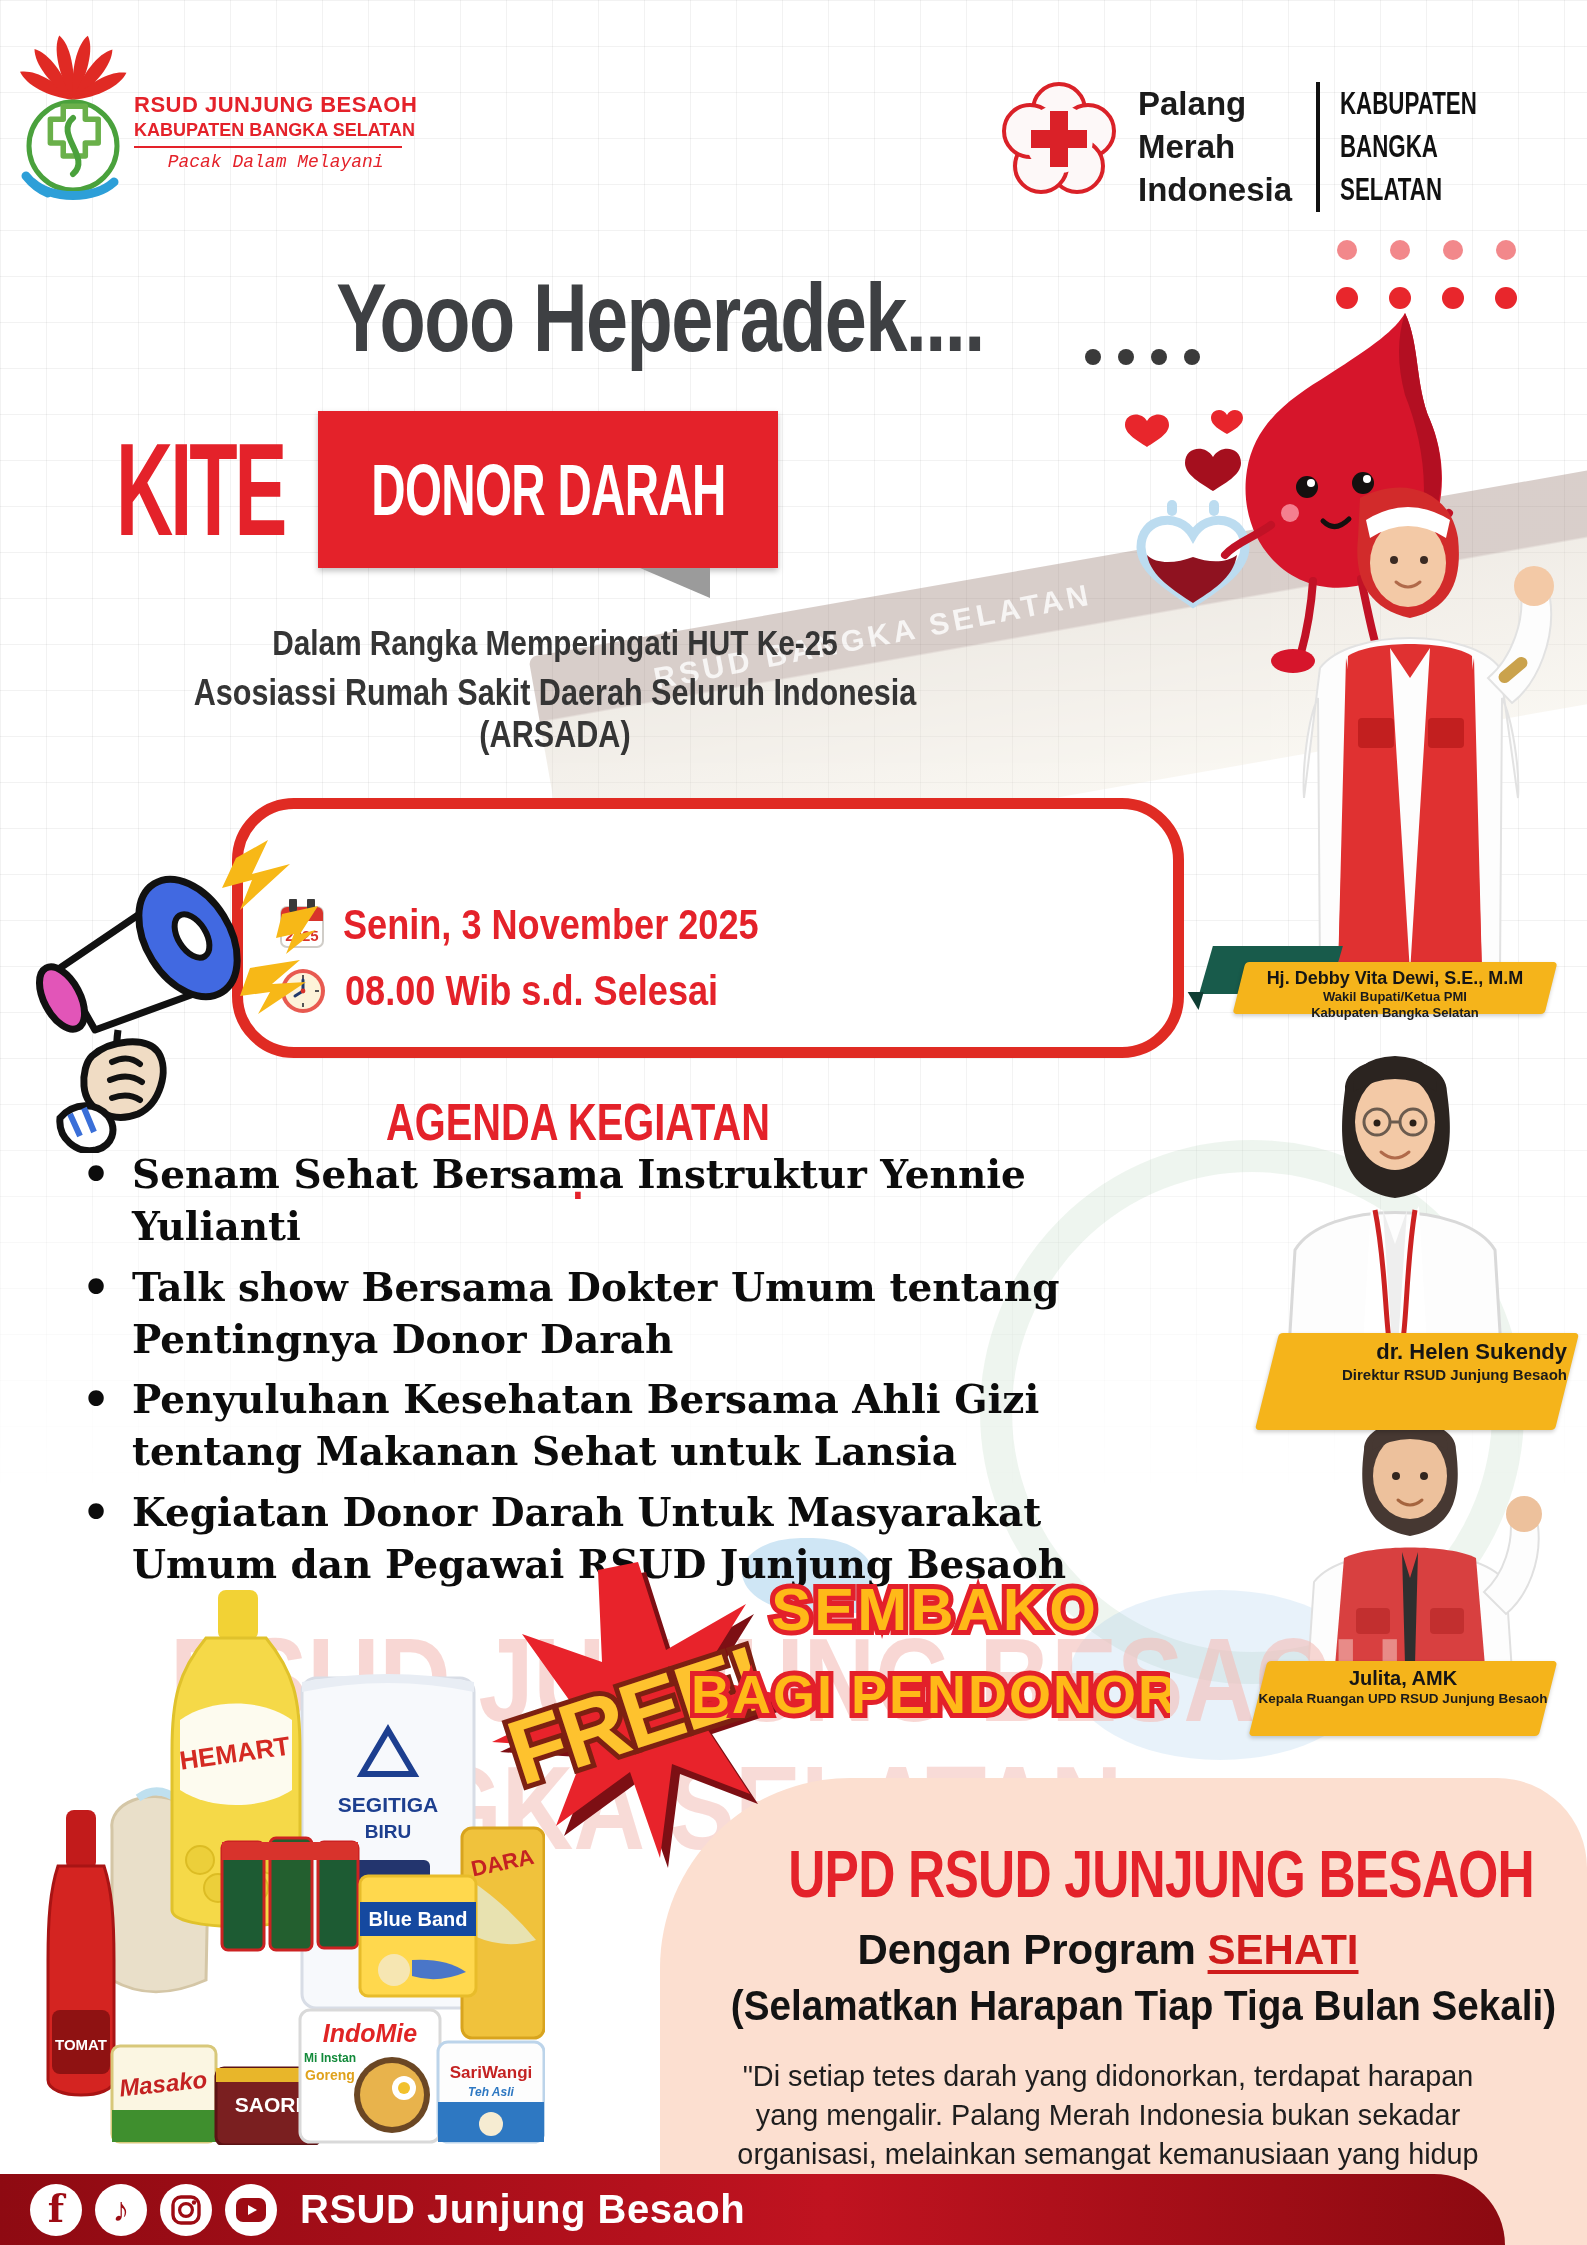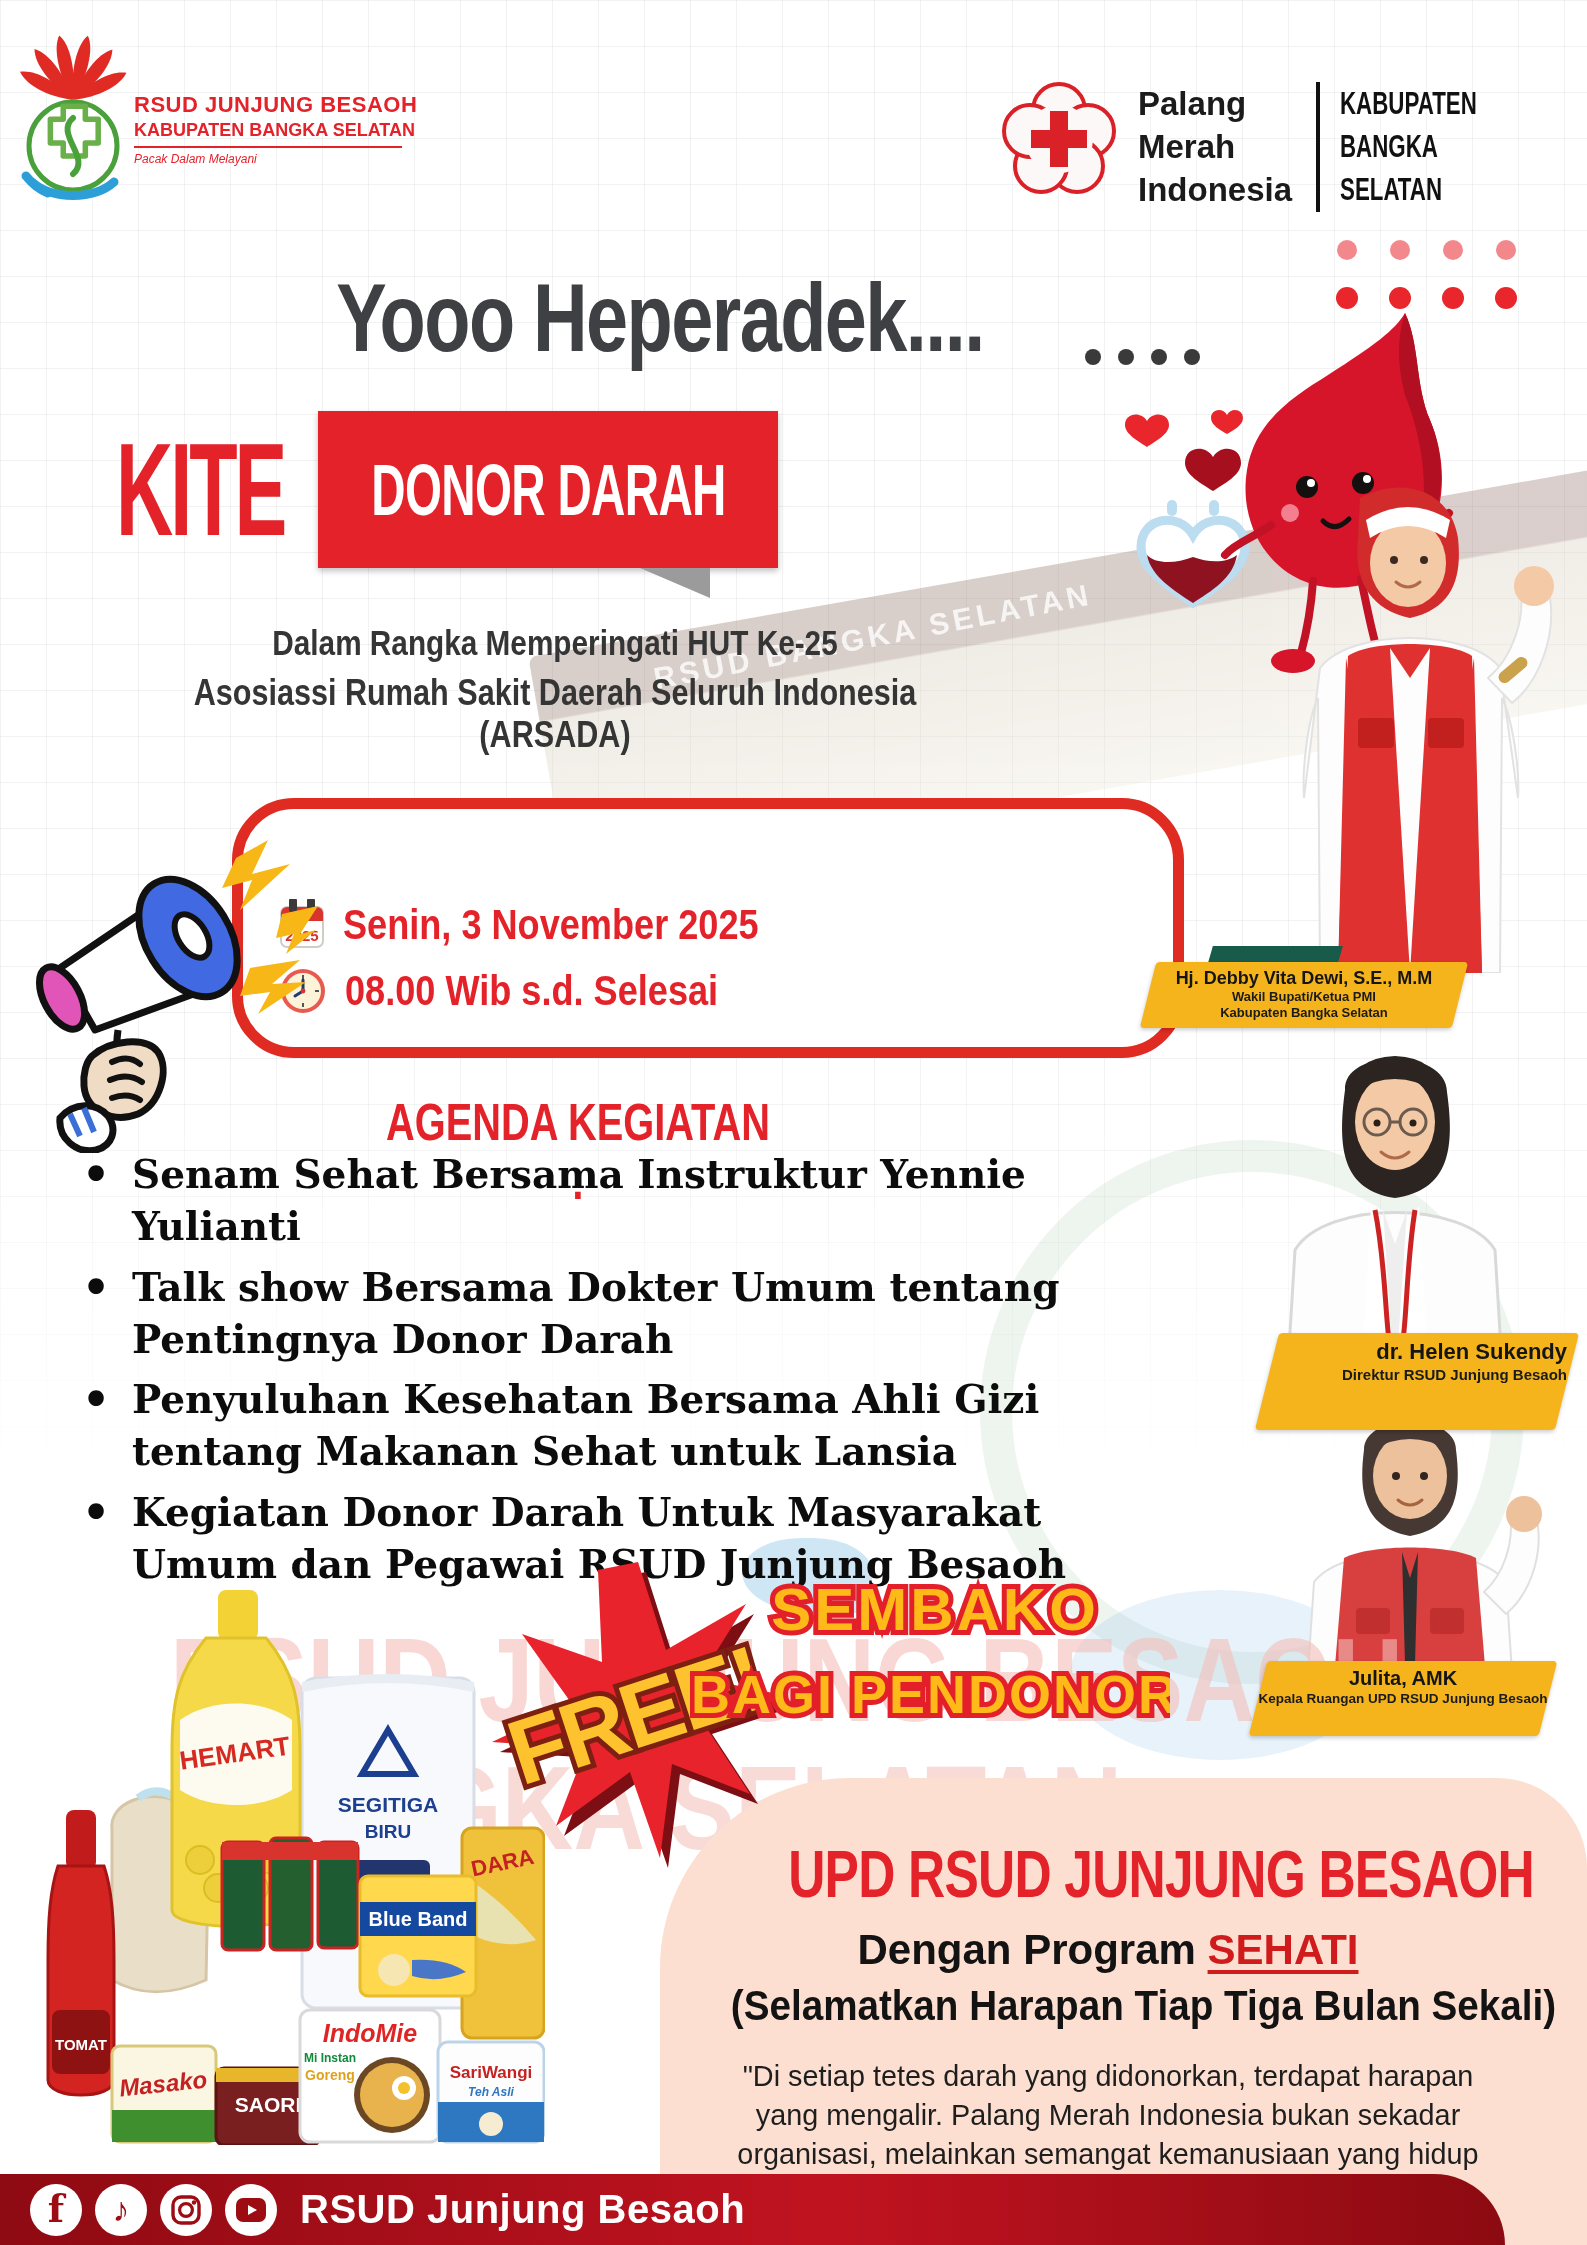--- a/index.html
+++ b/index.html
@@ -12,21 +12,21 @@
                      linear-gradient(to bottom,rgba(0,0,0,.05) 1px,transparent 1px);
     background-size:46px 46px;
     -webkit-mask-image:linear-gradient(#000 70%,transparent);mask-image:linear-gradient(#000 70%,transparent);}
   .cx78{transform:scaleX(.78);transform-origin:center;}
   .cx85{transform:scaleX(.85);transform-origin:center;}
   .cxL{transform-origin:left center;}
   
   .hosp-name{font-size:22px;font-weight:bold;color:#e4222a;letter-spacing:.5px;}
   .hosp-region{font-size:18px;font-weight:bold;color:#e4222a;margin-top:2px;}
   .hosp-rule{width:268px;height:2px;background:#e4222a;margin:5px 0 4px;}
-  .hosp-tagline{font-family:Liberation Sans, sans-serif;font-style:italic;font-size:12px;color:#e4222a;}
+  .hosp-tagline{font-family:Liberation Mono, monospace;font-style:italic;font-size:18px;color:#e4222a;text-align:center;}
   .pmi-line{font-size:33px;font-weight:bold;color:#1b1b1b;line-height:43px;}
   .pmi-div{width:4px;height:130px;background:#111;}
   .pmi-reg{font-size:31px;font-weight:bold;color:#111;line-height:43px;transform:scaleX(.72);transform-origin:left center;letter-spacing:0;}
   
   #big-title{left:75px;top:262px;width:1170px;text-align:center;font-size:97px;font-weight:bold;color:#3e4043;letter-spacing:-2px;}
   #kite{left:116px;top:414px;font-size:132px;font-weight:bold;color:#e4222a;letter-spacing:-5px;transform:scaleX(.6);transform-origin:left top;}
   #dd-banner{left:318px;top:411px;width:460px;height:157px;background:#e4222a;display:flex;align-items:center;justify-content:center;box-shadow:0 3px 6px rgba(0,0,0,.25);}
   #dd-banner .txt{font-size:72px;font-weight:bold;color:#fff;white-space:nowrap;transform:scaleX(.66);letter-spacing:-1px;}
   #dd-fold{left:640px;top:568px;width:0;height:0;border-left:70px solid transparent;border-top:30px solid #9b9b9b;}
   .subline{left:55px;width:1000px;text-align:center;font-weight:bold;color:#353535;}
@@ -50,21 +50,21 @@
   #agenda-list li::before{content:"•";position:absolute;left:22px;top:-2px;font-size:44px;}
   
   .photo{z-index:1;}
   .banner{position:absolute;z-index:3;text-align:center;}
   .banner::before{content:"";position:absolute;inset:0;background:#f5b41b;transform:skewX(-14deg);border-radius:4px;box-shadow:0 2px 4px rgba(0,0,0,.2);}
   .banner .inner{position:relative;padding-top:6px;}
   .b-name{font-weight:bold;color:#151515;}
   .b-role{font-weight:bold;color:#1b1b1b;}
   #green-accent{left:1206px;top:946px;width:130px;height:48px;background:#185b4b;transform:skewX(-16deg);z-index:2;}
   #green-accent::after{content:"";position:absolute;left:-12px;bottom:-16px;border-top:18px solid #0e3d33;border-left:16px solid transparent;}
-  #banner1{left:1148px;top:962px;width:312px;height:66px;}
+  #banner1{left:1239px;top:962px;width:312px;height:52px;}
   #banner1 .b-name{font-size:18px;}#banner1 .b-role{font-size:13px;line-height:16px;}
   #banner2{left:1267px;top:1333px;width:300px;height:97px;text-align:right;}
   #banner2 .b-name{font-size:22px;}#banner2 .b-role{font-size:15px;line-height:20px;}
   #banner3{left:1258px;top:1661px;width:290px;height:75px;}
   #banner3 .b-name{font-size:20px;}#banner3 .b-role{font-size:13.5px;line-height:18px;}
   
   #watermark1{left:170px;top:1612px;font-size:118px;font-weight:bold;color:#f4beb8;opacity:.6;white-space:nowrap;transform:scaleX(.84);transform-origin:left top;z-index:1;}
   #watermark2{left:210px;top:1740px;font-size:118px;font-weight:bold;color:#f4beb8;opacity:.55;white-space:nowrap;transform:scaleX(.84);transform-origin:left top;z-index:1;}
   #free-star{left:468px;top:1552px;z-index:4;}
   #sembako{left:690px;top:1568px;z-index:4;}

